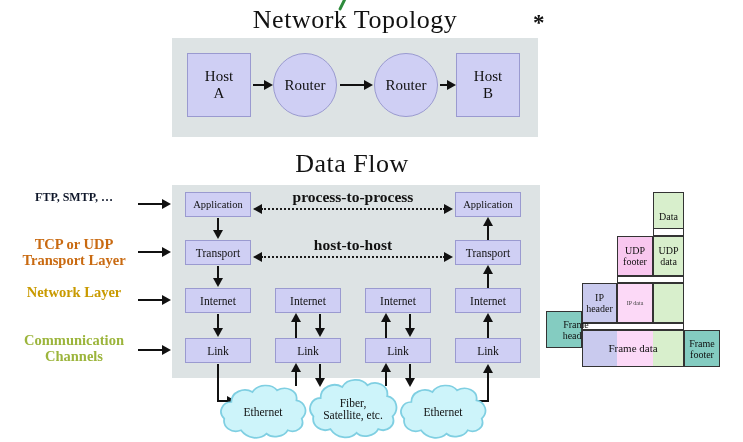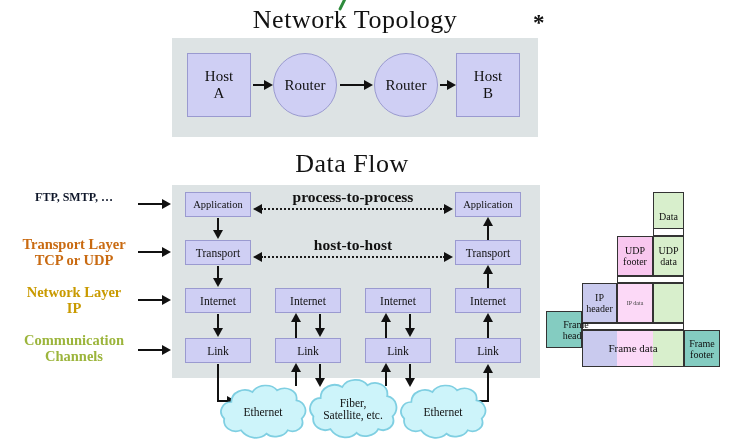--- a/index.html
+++ b/index.html
@@ -154,26 +154,25 @@
   <div class="av ad" style="left:319px;top:364px;height:16px;"></div>
   <div class="av au" style="left:385px;top:370px;height:16px;"></div>
   <div class="av ad" style="left:409px;top:364px;height:16px;"></div>
   <div class="ah" style="left:477px;top:400px;width:11px;"></div>
   <div class="av au" style="left:487px;top:371px;height:31px;"></div>
 
   <div class="side c-black" style="top:189px;">
     <div>FTP, SMTP, …</div>
   </div>
   <div class="side c-orange" style="top:236px;">
+    <div>TCP or UDP</div>
     <div>Transport Layer</div>
-    <div>TCP or UDP</div>
   </div>
   <div class="side c-gold" style="top:284px;">
     <div>Network Layer</div>
-    <div>IP</div>
   </div>
   <div class="side c-olive" style="top:332px;">
     <div>Communication</div>
     <div>Channels</div>
   </div>
   <div class="ah ar" style="left:138px;top:203px;width:25px;"></div>
   <div class="ah ar" style="left:138px;top:251px;width:25px;"></div>
   <div class="ah ar" style="left:138px;top:299px;width:25px;"></div>
   <div class="ah ar" style="left:138px;top:349px;width:25px;"></div>
 

